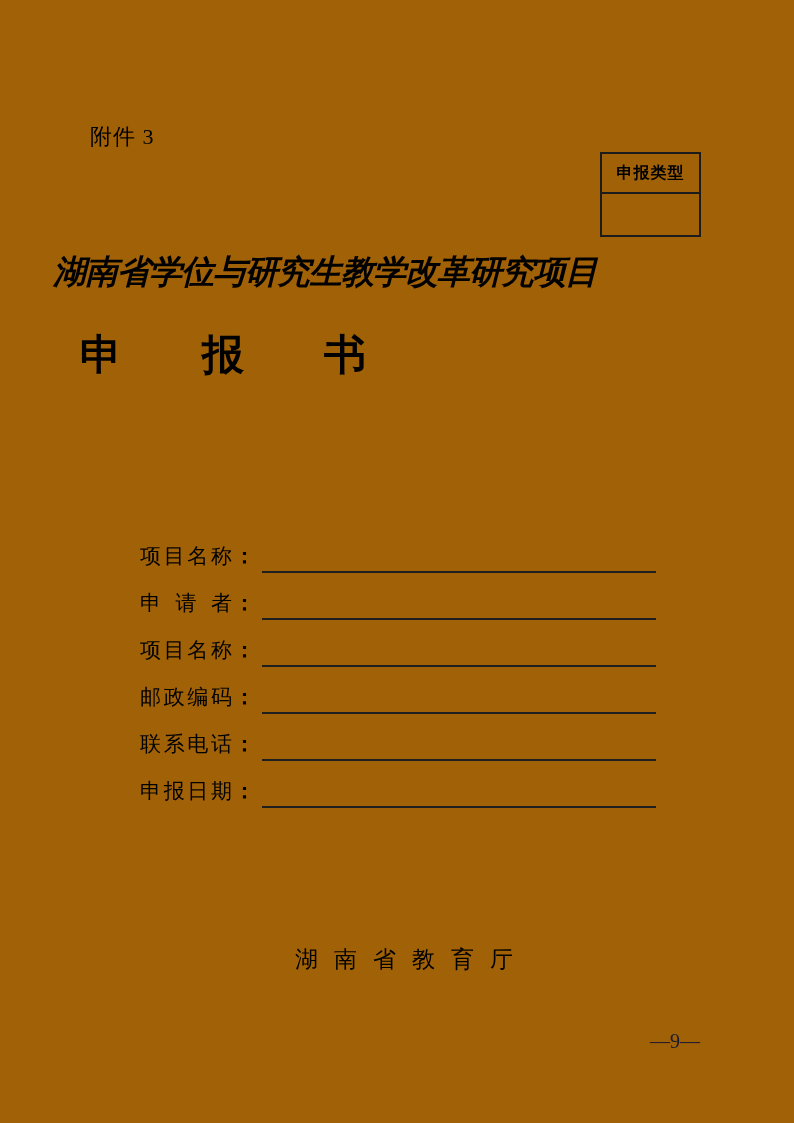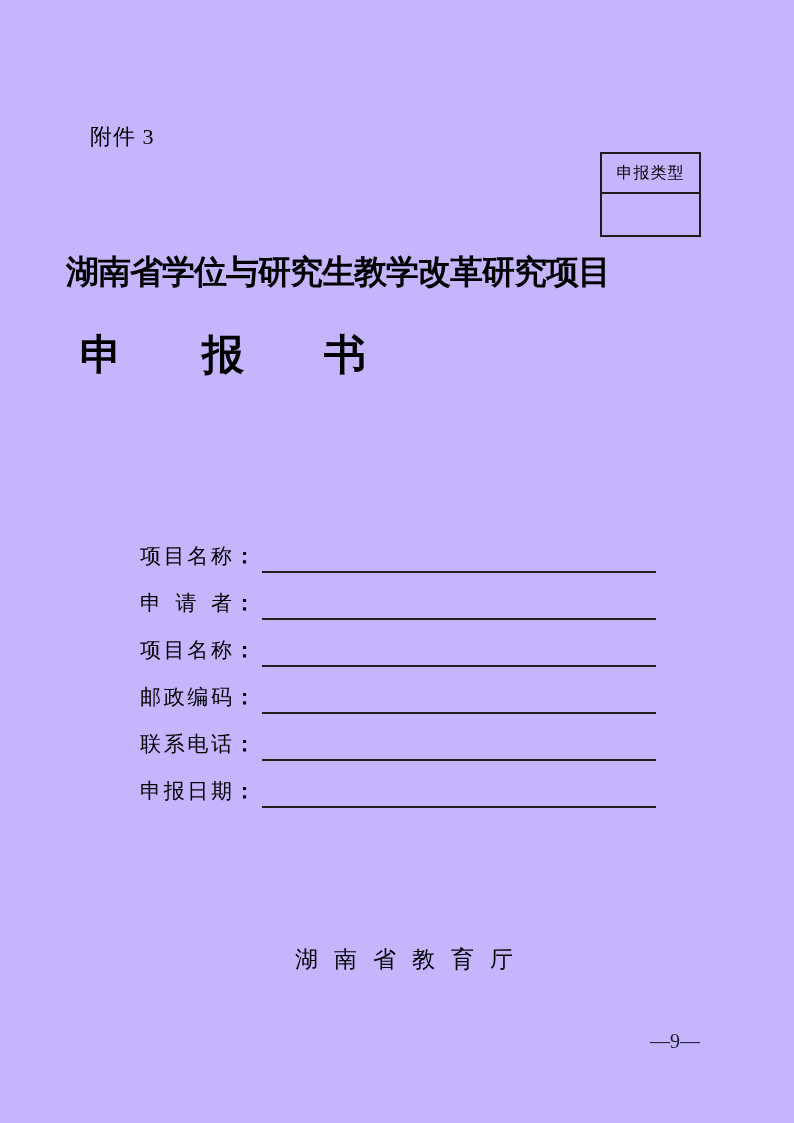--- a/index.html
+++ b/index.html
@@ -5,54 +5,56 @@
   * { margin: 0; padding: 0; box-sizing: border-box; }
   html, body {
     width: 794px; height: 1123px;
     background: #ffffff;
     font-family: "Liberation Serif", "DejaVu Serif", serif;
     color: #000000;
   }
   .page {
     position: relative;
     width: 794px; height: 1123px;
-    background: #c4b5fd;
+    background: #a16207;
     overflow: hidden;
   }
   .attachment {
     position: absolute;
     left: 90px; top: 122px;
     font-size: 22px;
     letter-spacing: 1px;
   }
   
   .type-box {
     position: absolute;
     left: 600px; top: 152px;
     width: 101px; height: 85px;
     border: 2px solid #1c1c1c;
+    font-weight: bold;
   }
   .type-box .cell-label {
     height: 40px;
     border-bottom: 2px solid #1c1c1c;
     display: flex; align-items: center; justify-content: center;
     font-size: 16px;
     letter-spacing: 1px;
   }
   .type-box .cell-value {
     height: 43px;
   }
   .main-title {
     position: absolute;
-    left: 16px; top: 250px; width: 644px;
+    left: 3px; top: 250px; width: 644px;
     text-align: center;
     font-size: 33px;
     font-weight: bold;
     letter-spacing: -1px;
     white-space: nowrap;
+    font-style: italic;
   }
   .sub-title {
     position: absolute;
     left: 0; top: 327px; width: 794px;
     text-align: left;
     font-size: 42px;
     font-weight: bold;
     letter-spacing: 80px;
     padding-left: 80px; 
     white-space: nowrap;

